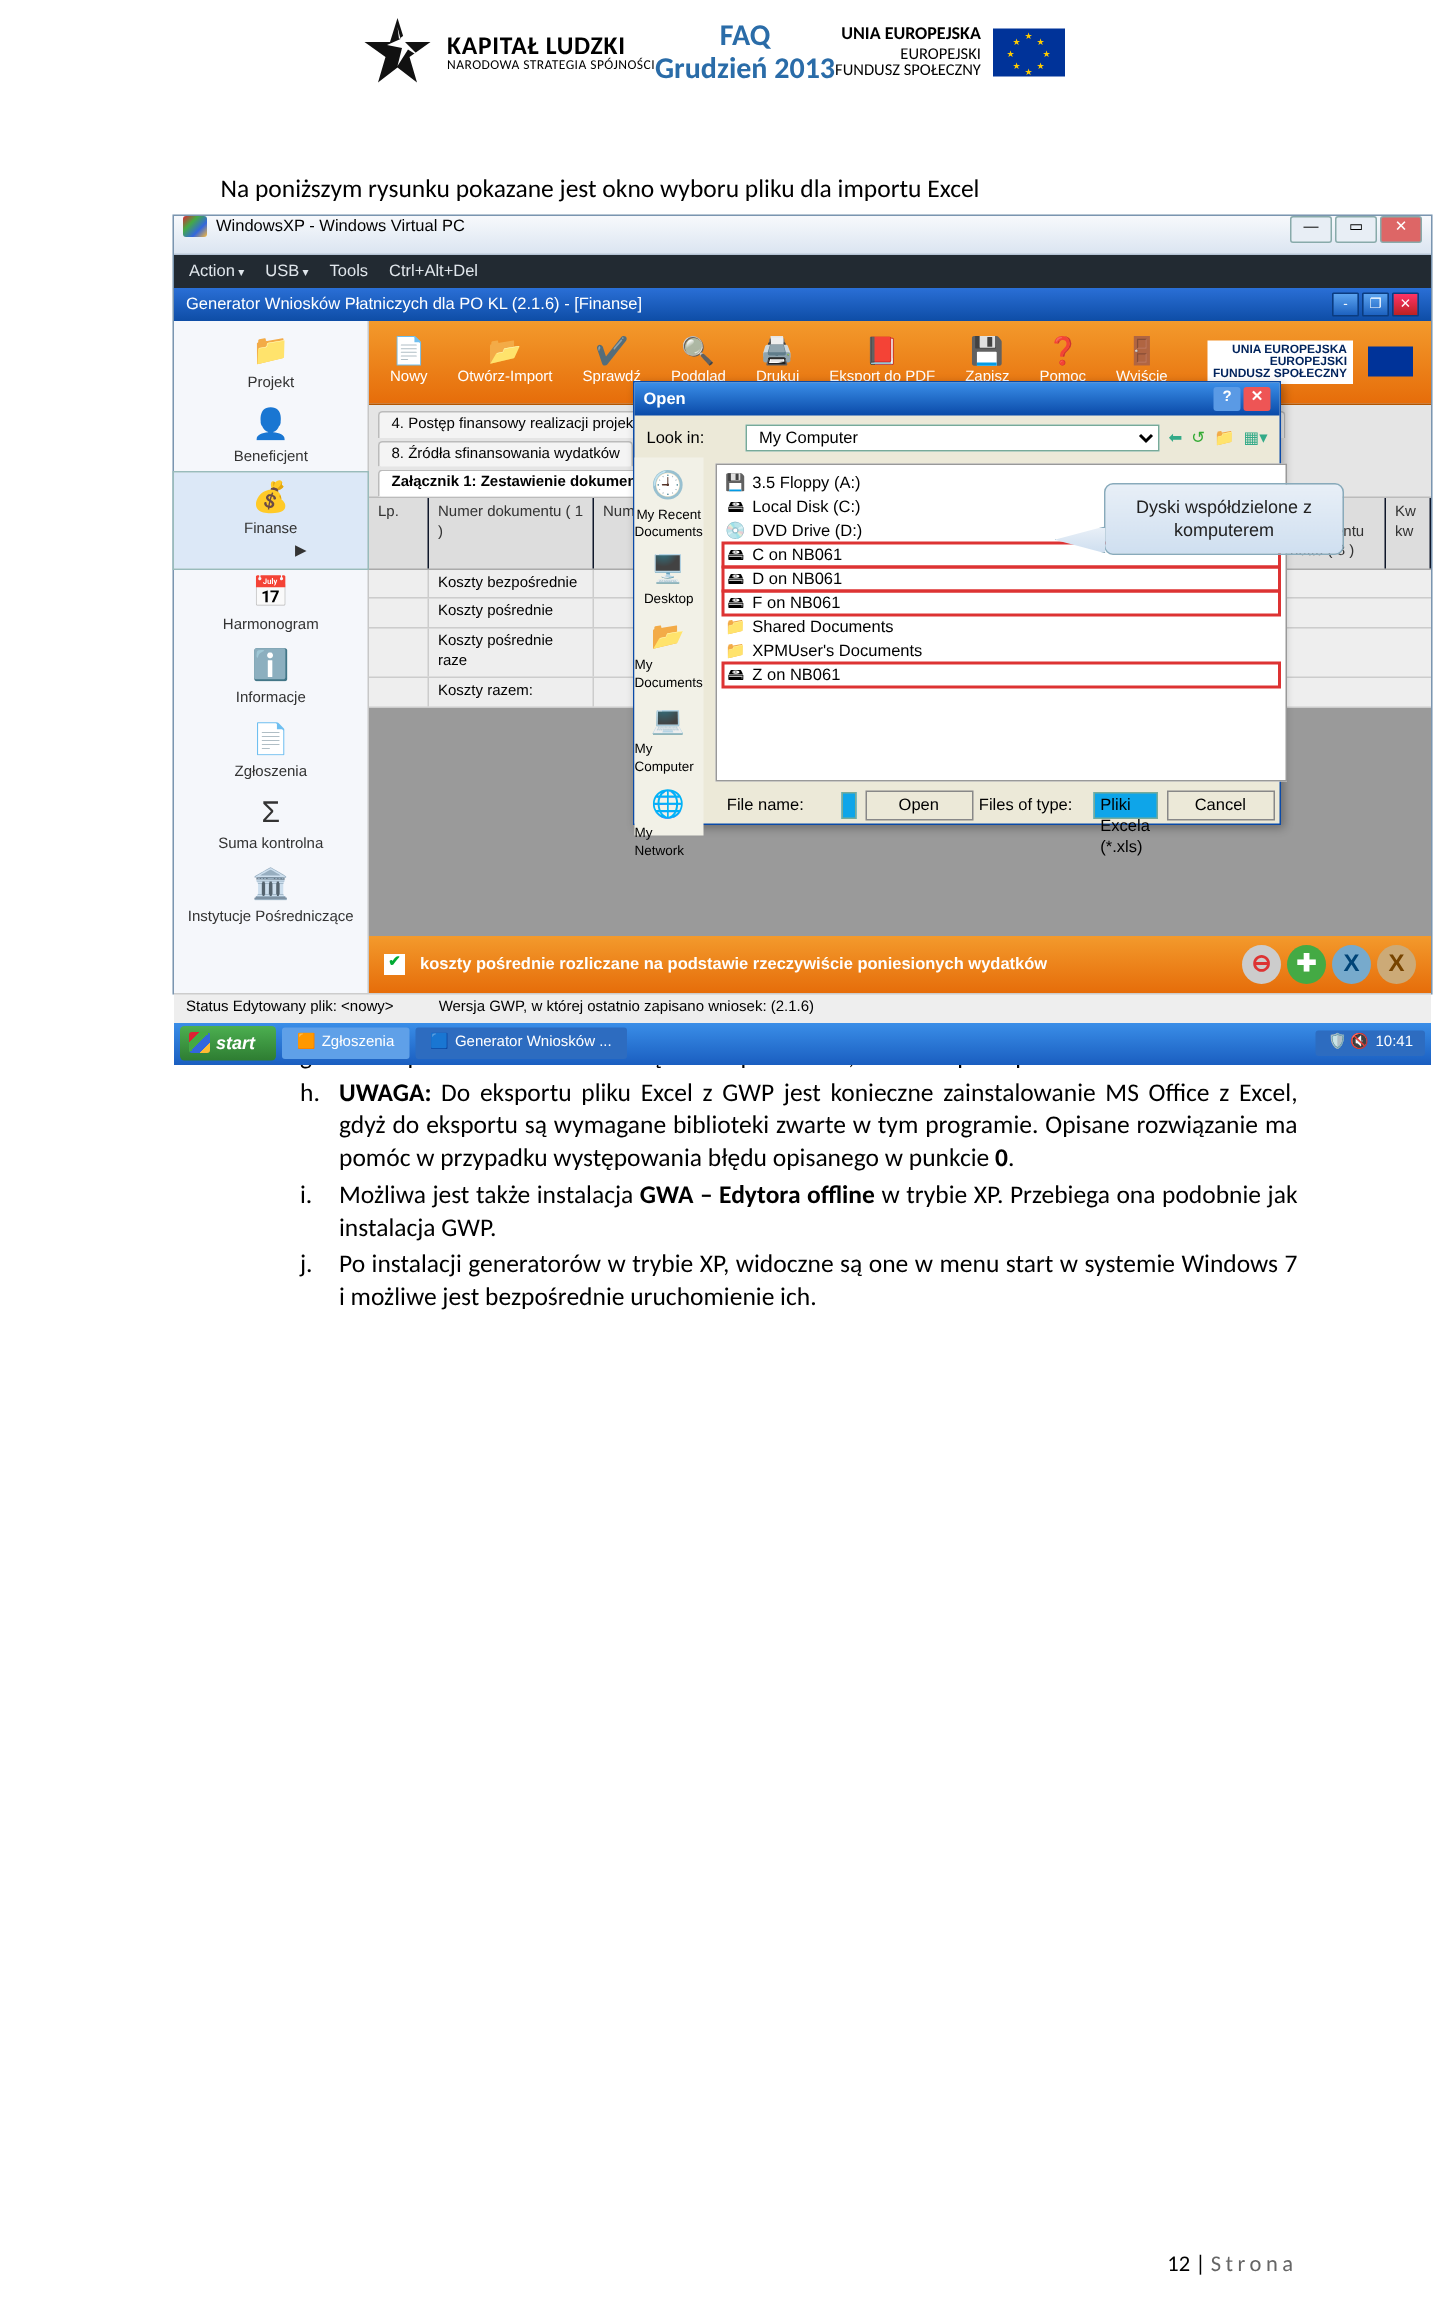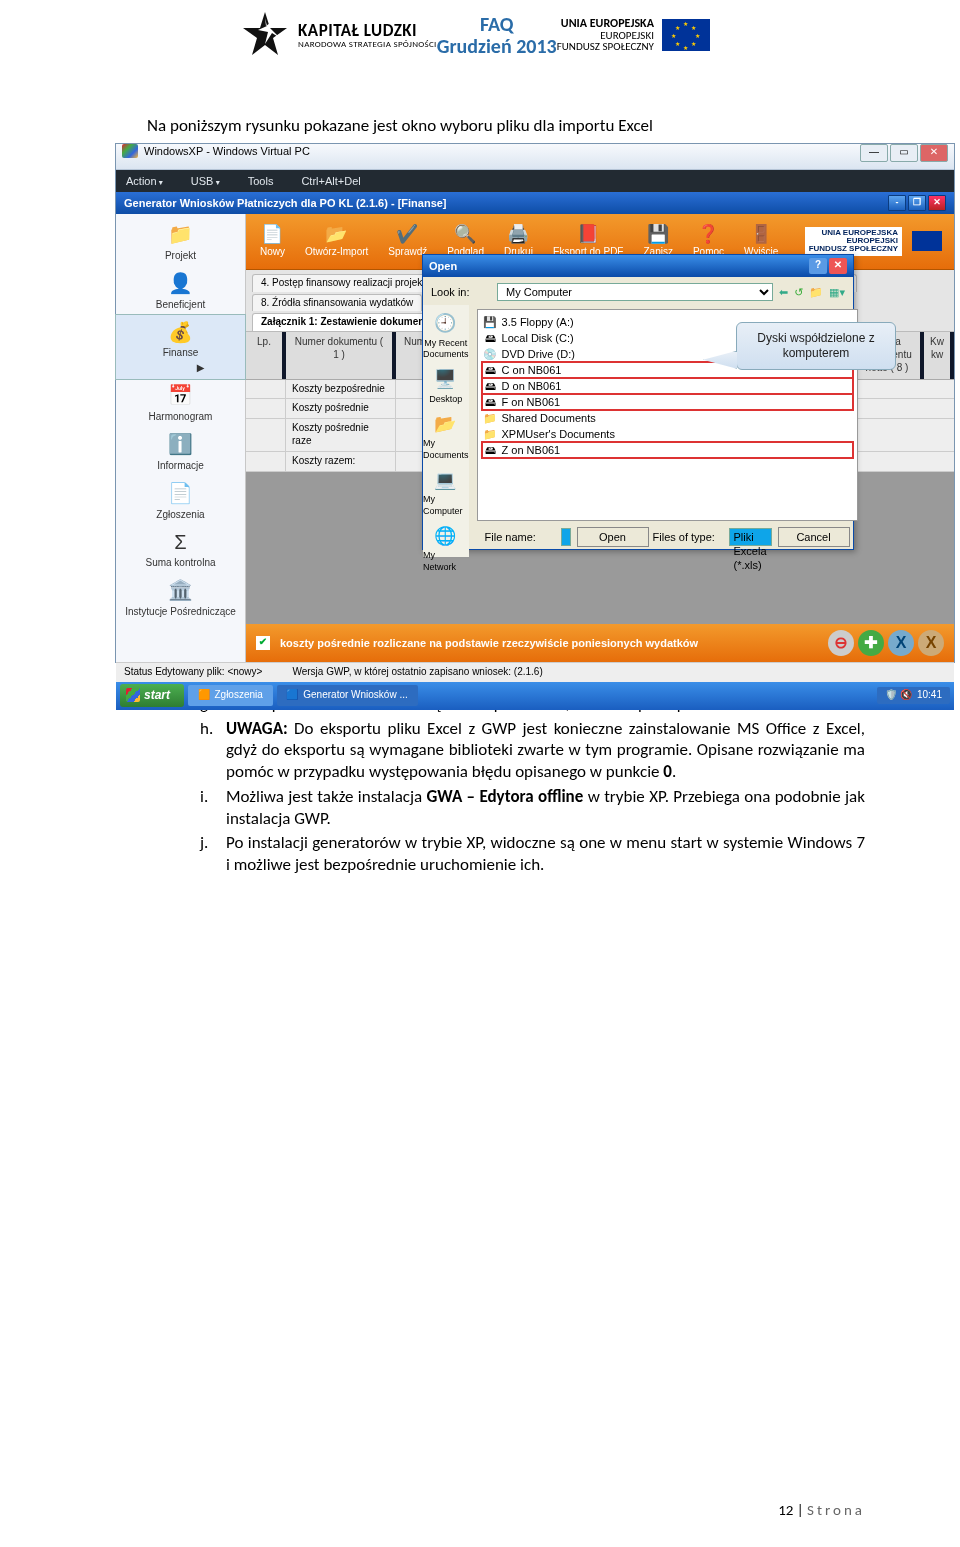--- a/index.html
+++ b/index.html
@@ -55,28 +55,27 @@
   .vpc-title {
     height: 26px; background: linear-gradient(#f7f9fc,#dbe5f1);
     display: flex; padding: 0 6px;
     border-bottom: 1px solid #b5c4d6;
   }
   .vpc-title .win-icon { width: 16px; height: 14px; margin-right: 6px; background: linear-gradient(135deg,#d23,#4a4,#36d,#fb3); border-radius: 2px; }
   .vpc-title .spacer { flex: 1; }
   .win-btns { display: flex; gap: 2px; }
   .win-btn { width: 28px; height: 18px; border: 1px solid #8aa; border-radius: 2px; display: flex; align-items: center; justify-content: center; font-size: 10px; background: #e8eef5; }
   .win-btn.close { background: #d66; color: #fff; }
-  .vpc-menu { height: 22px; background: #222a32; color: #e0e6ec; display: flex; align-items: center; gap: 28px; padding: 0 10px; font-size: 11px; }
+  .vpc-menu { height: 22px; background: #222a32; color: #e0e6ec; display: flex; align-items: center; gap: 14px; padding: 0 10px; font-size: 11px; }
   .vpc-menu span::after { content: " ▾"; font-size: 8px; }
   .vpc-menu .noarr::after { content: ""; }
   .app-titlebar {
     height: 22px; background: linear-gradient(#2a6fd6,#0e4da6);
     color: #fff; display: flex; align-items: center; padding: 0 8px;
     font-size: 11px;
-    font-weight: bold;
   }
   .app-titlebar .spacer { flex: 1; }
   .app-titlebar .ab { width: 18px; height: 16px; background: linear-gradient(#5ca4f0,#1d62c0); margin-left: 2px; border: 1px solid #0b3c80; border-radius: 1px; display: inline-flex; align-items: center; justify-content: center; font-size: 9px; }
   .app-titlebar .ab.cl { background: linear-gradient(#f36,#b22); }
   .app-body { display: flex; height: 448px; }
   .left-nav { width: 130px; background: #f5f7fb; border-right: 1px solid #c7c7c7; padding: 4px 0; }
   .nav-item { display: flex; flex-direction: column; align-items: center; padding: 4px 2px; font-size: 10px; color: #333; gap: 2px; }
   .nav-item.sel { background: #dce8f7; outline: 1px solid #9bb; }
   .nav-ico { width: 30px; height: 26px; display: flex; align-items: center; justify-content: center; font-size: 20px; }
   .right-area { flex: 1; display: flex; flex-direction: column; }
@@ -84,21 +83,21 @@
   .tb-btn { display: flex; flex-direction: column; align-items: center; color: #fff; font-size: 10px; padding: 2px 8px; }
   .tb-btn .ti { font-size: 18px; }
   .tb-right { margin-left: auto; display: flex; align-items: center; gap: 10px; padding-right: 6px; }
   .eu-small { width: 30px; height: 20px; background: #003399; }
   .tb-right-text { font-size: 8px; text-align: right; color: #00235c; font-weight: 700; line-height: 1.05; background: #fff; padding: 2px 4px; }
   .tabbar { background: #e5e5e5; border-bottom: 1px solid #bbb; padding: 4px 6px 0 6px; font-size: 10px; display: flex; flex-wrap: wrap; gap: 2px; }
   .tab { background: #f4f4f4; border: 1px solid #bbb; border-bottom: none; padding: 2px 8px; border-radius: 3px 3px 0 0; }
   .tab.sel { background: #fff; font-weight: 700; }
   .gridarea { flex: 1; background: #9a9a9a; position: relative; }
   .grid-head { background: #ddd; display: flex; font-size: 10px; color: #333; border-bottom: 1px solid #aaa; }
-  .gh { padding: 4px 6px; border-right: 4px solid #0f172a; text-align: center; }
+  .gh { padding: 4px 6px; border-right: 1px solid #0f172a; text-align: left; }
   .grid-rows .gr { display: flex; background: #eee; font-size: 10px; border-bottom: 1px solid #ccc; }
   .gr .gc { padding: 3px 6px; border-right: 1px solid #ccc; }
   .checkbar { height: 38px; background: linear-gradient(#f39a2c,#e66d0a); display: flex; align-items: center; padding: 0 10px; color: #fff; font-size: 11px; font-weight: 700; gap: 10px; }
   .checkbar .cb { width: 14px; height: 14px; background: #fff; display: inline-flex; align-items: center; justify-content: center; color: #0a3; font-size: 10px; }
   .checkbar .tools { margin-left: auto; display: flex; gap: 4px; }
   .tool-c { width: 26px; height: 26px; border-radius: 50%; display: flex; align-items: center; justify-content: center; font-size: 16px; font-weight: 700; }
   .status { height: 20px; background: #eee; font-size: 10px; display: flex; align-items: center; padding: 0 8px; gap: 30px; border-top: 1px solid #ccc; }
   .taskbar { height: 28px; background: linear-gradient(#3a8ee8,#1a5ec0); display: flex; align-items: center; padding: 0 4px; gap: 4px; }
   .startbtn { background: linear-gradient(#4caf50,#2e7d32); color: #fff; font-weight: 700; font-size: 12px; padding: 4px 14px 4px 24px; border-radius: 3px; position: relative; font-style: italic; }
   .startbtn::before { content: ""; position: absolute; left: 6px; top: 4px; width: 14px; height: 14px; background: linear-gradient(135deg,#d23 0 25%,#4a4 25% 50%,#36d 50% 75%,#fb3 75%); border-radius: 2px; }

